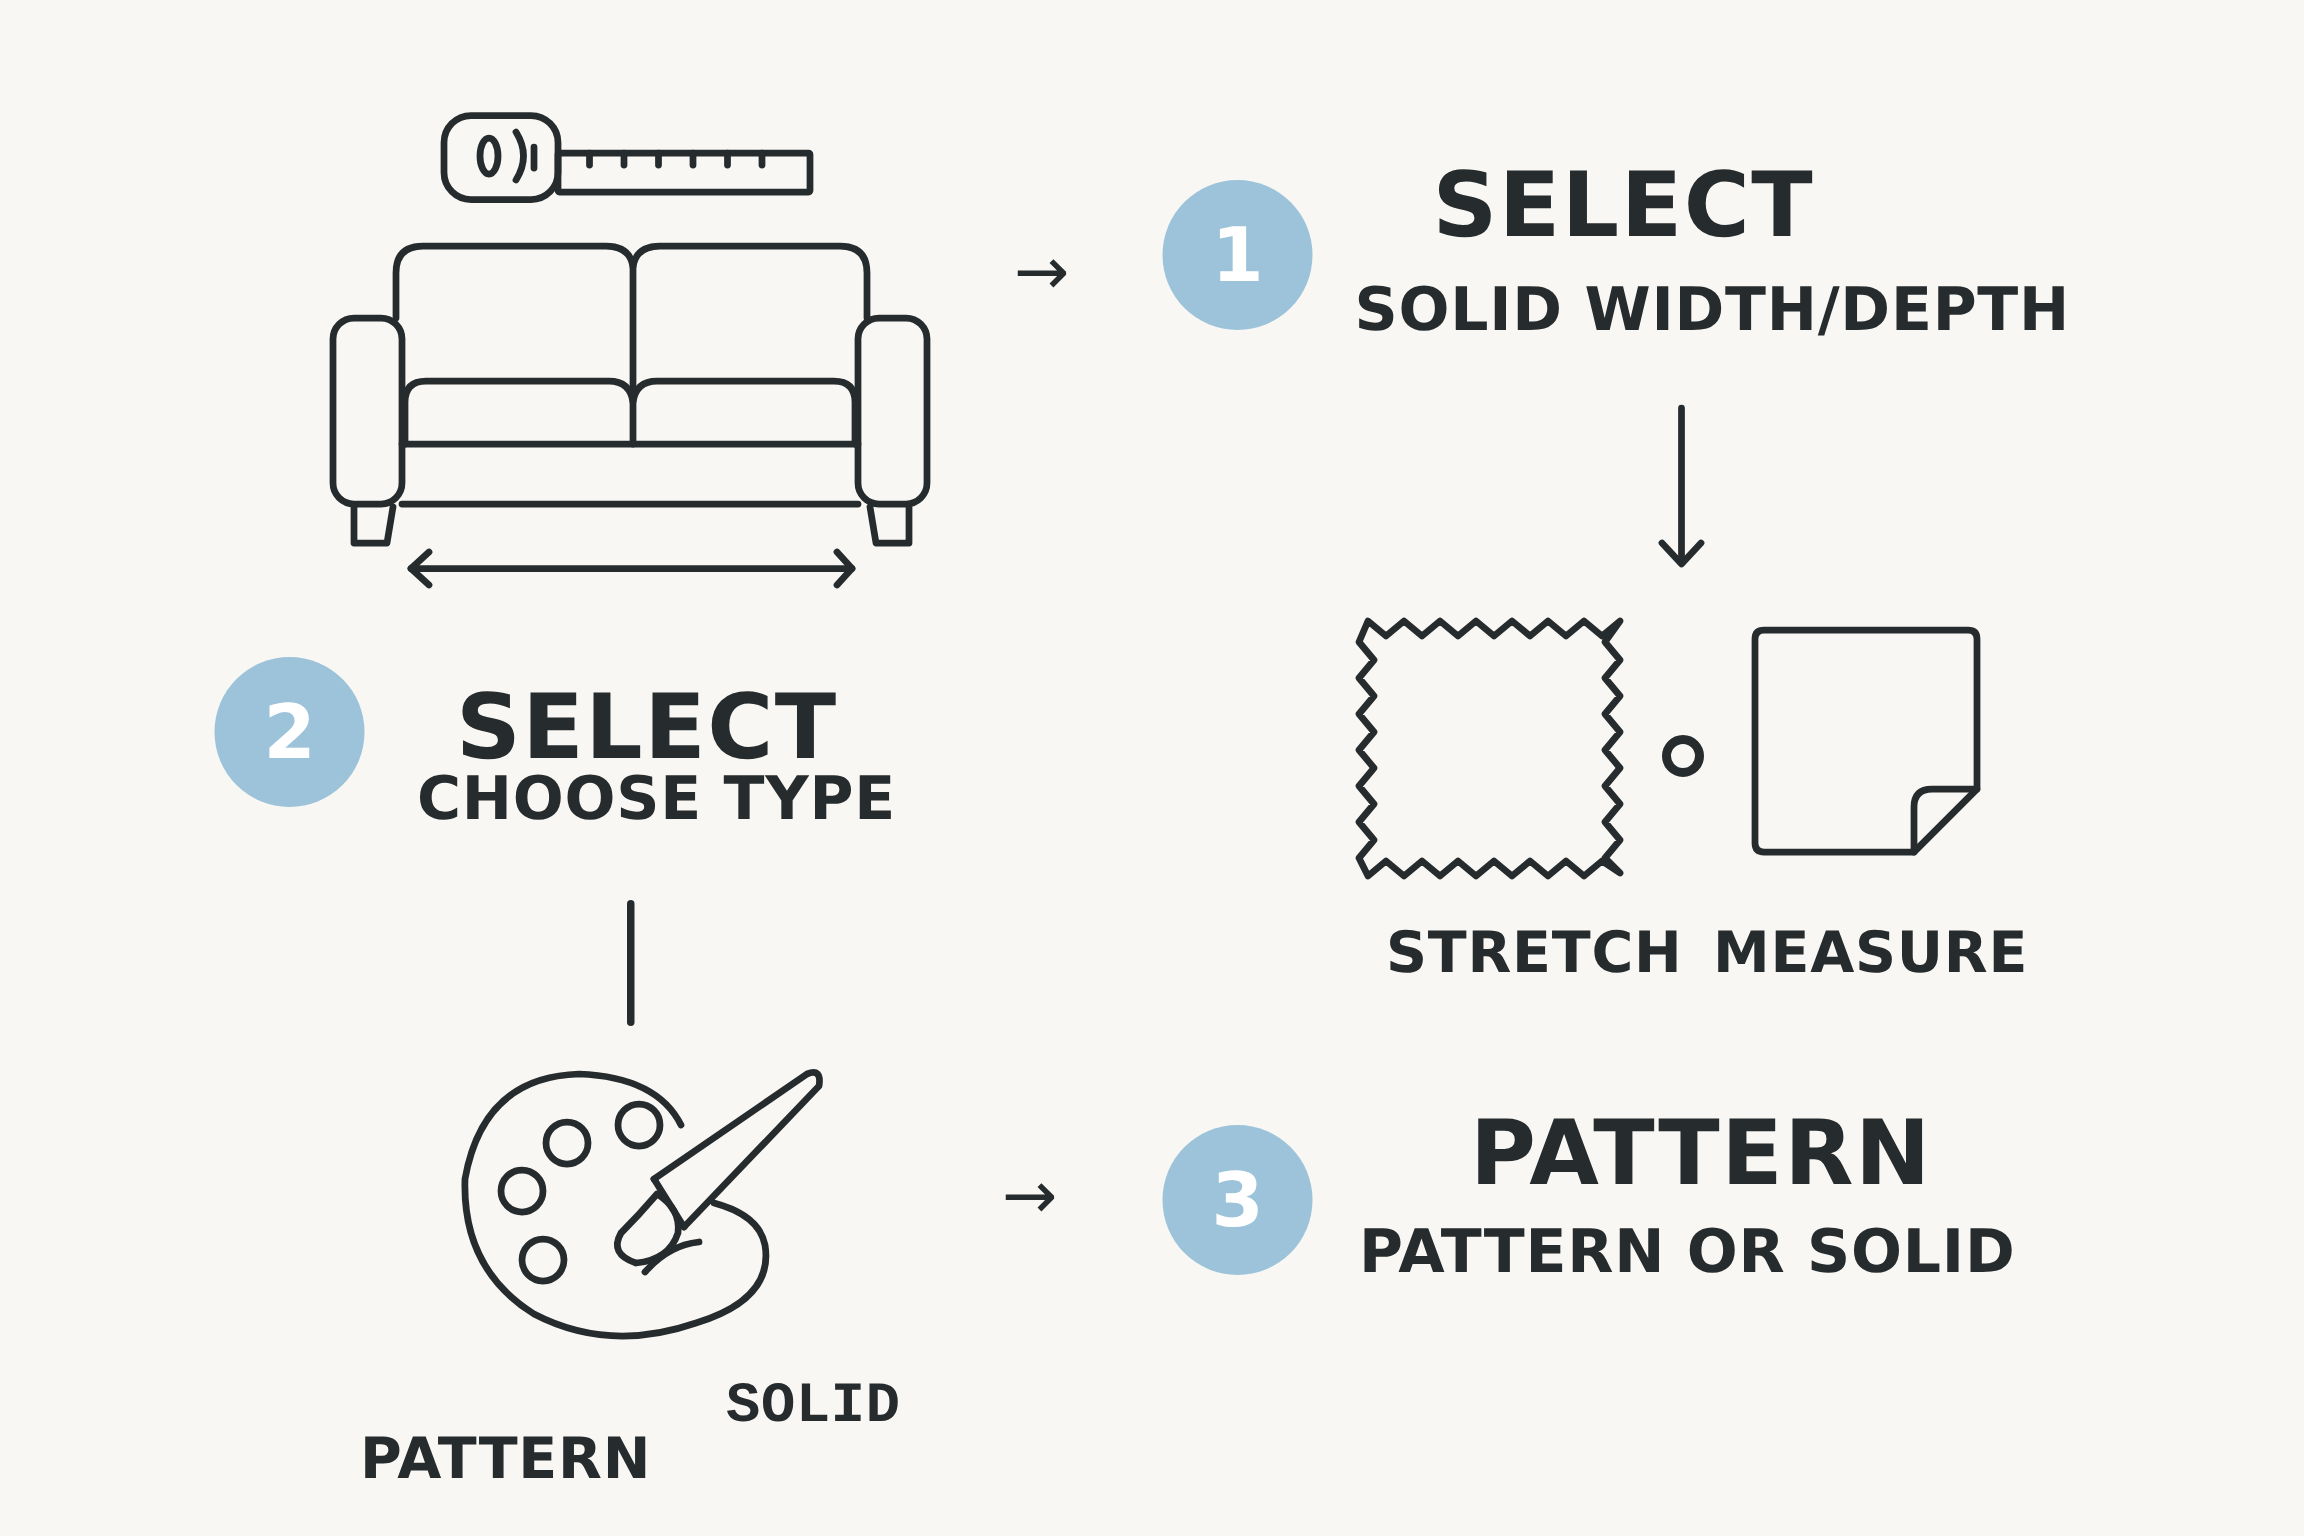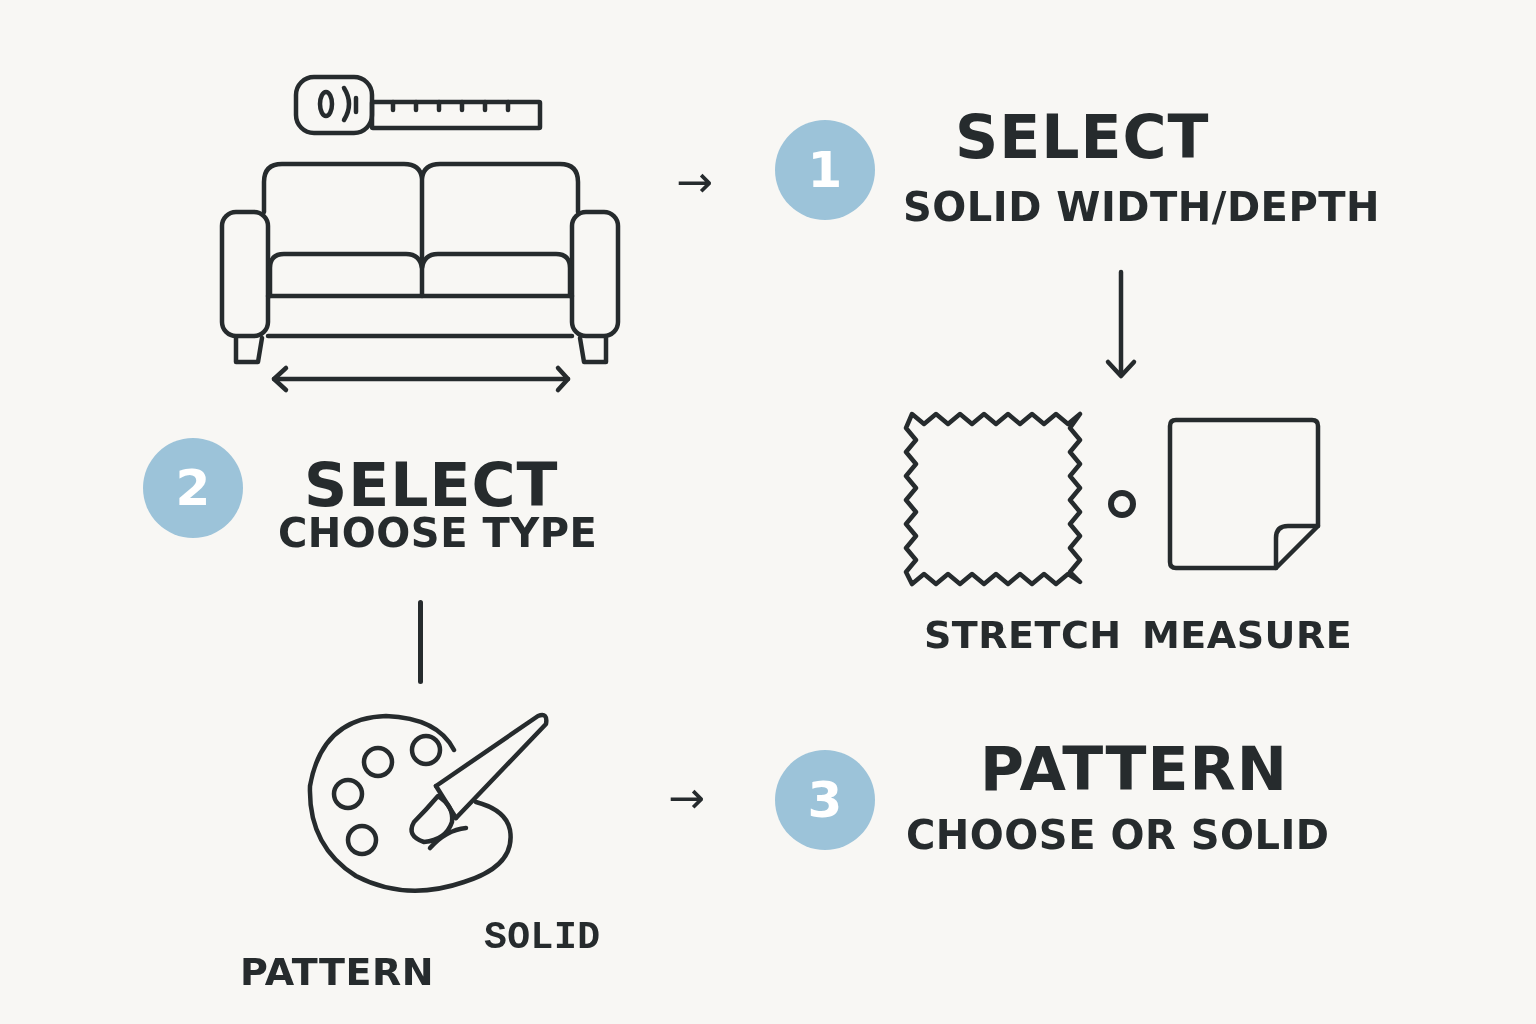--- a/index.html
+++ b/index.html
@@ -102,13 +102,13 @@
 </svg>
 
 <div class="label" style="left:240px;top:916px;margin-top:34px;">PATTERN</div>
 <div class="label" style="left:484px;top:916px;font-family:Liberation Mono, monospace;">SOLID</div>
 
 <div class="arrow" style="left:668px;top:776px;">→</div>
 <div class="badge" style="left:775px;top:750px;">
   <span>3</span>
 </div>
 <div class="title" style="left:980px;top:734px;">PATTERN</div>
-<div class="sub" style="left:906px;top:812px;">CHOOSE OR SOLID</div>
+<div class="sub" style="left:906px;top:812px;">PATTERN OR SOLID</div>
 
 </body></html>

